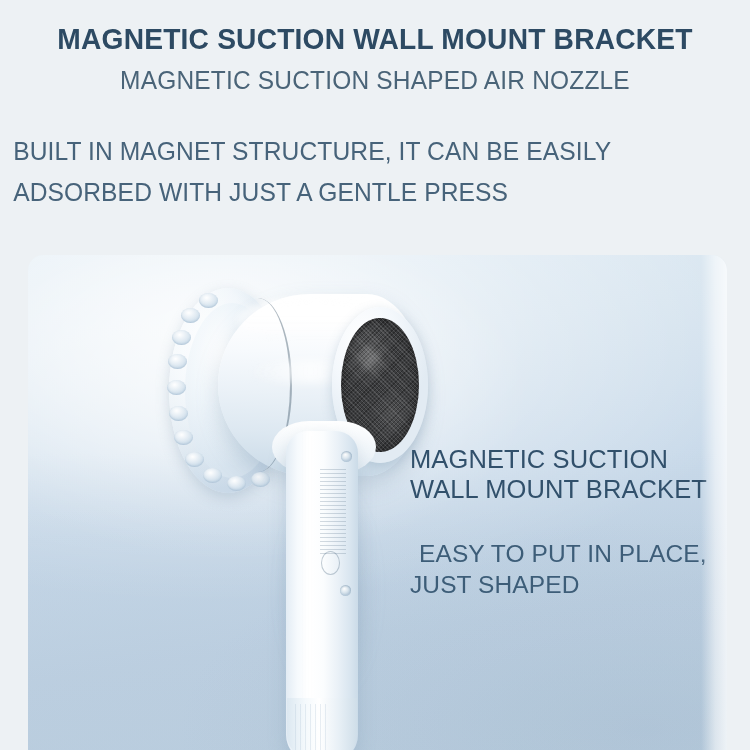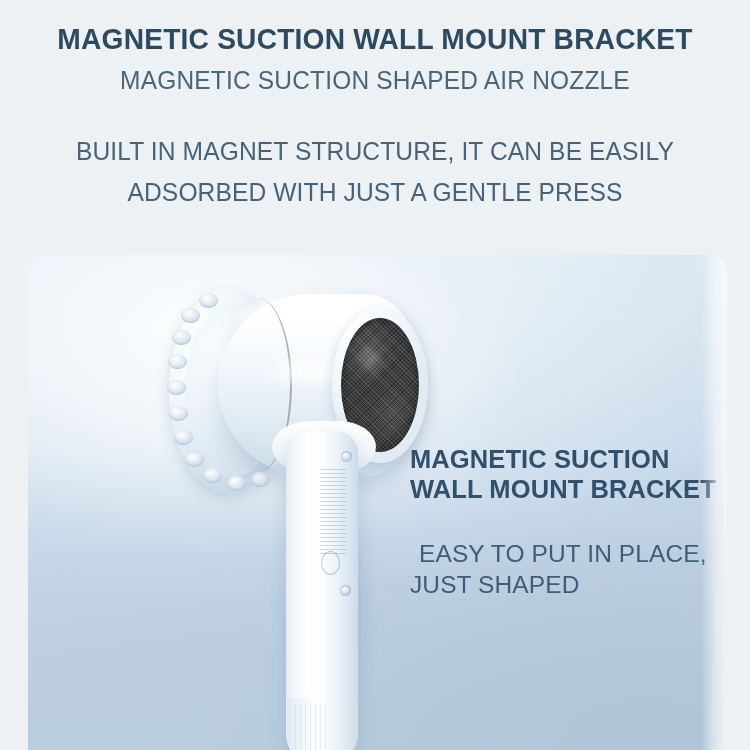--- a/index.html
+++ b/index.html
@@ -18,21 +18,21 @@
     color:#2d4a63;line-height:1;
     transform:scaleX(.955);transform-origin:50% 50%;
     white-space:nowrap;
   }
   .subtitle{
     font-size:25.5px;font-weight:400;letter-spacing:.2px;
     color:#4a6478;line-height:1;margin-top:14px;
     transform:scaleX(.96);transform-origin:50% 50%;
     white-space:nowrap;
   }
-  .lede{position:absolute;left:0;top:139px;width:750px;text-align:center;}
+  .lede{position:absolute;left:0;top:139px;width:750px;text-align:left;}
   .lede-line{
     font-size:25.5px;font-weight:400;letter-spacing:.1px;
     color:#47637a;line-height:1;
     transform:scaleX(.965);transform-origin:50% 50%;
     white-space:nowrap;
   }
   .lede-line + .lede-line{margin-top:15px;}
 
   
   .photo{
@@ -55,21 +55,21 @@
     background:linear-gradient(180deg, rgba(168,190,210,.00) 0%, rgba(168,190,210,.16) 26%, rgba(168,190,210,.22) 100%);
   }
   .panel-edge{
     position:absolute;right:0;top:0;width:26px;height:100%;
     background:linear-gradient(90deg, rgba(255,255,255,0) 0%, rgba(255,255,255,.55) 55%, rgba(255,255,255,.78) 100%);
   }
 
   
   .ov{position:absolute;left:382px;top:189px;width:300px;}
   .ov-strong{
-    font-size:25.5px;font-weight:700;color:#31506b;line-height:30px;
+    font-size:25.5px;font-weight:400;color:#31506b;line-height:30px;
     letter-spacing:.1px;white-space:nowrap;
   }
   .ov-soft{
     margin-top:34px;
     font-size:24.5px;font-weight:400;color:#3d5d78;line-height:31px;
     letter-spacing:.1px;white-space:nowrap;
   }
   .ov-soft .i1{padding-left:9px;display:block;}
 
   

